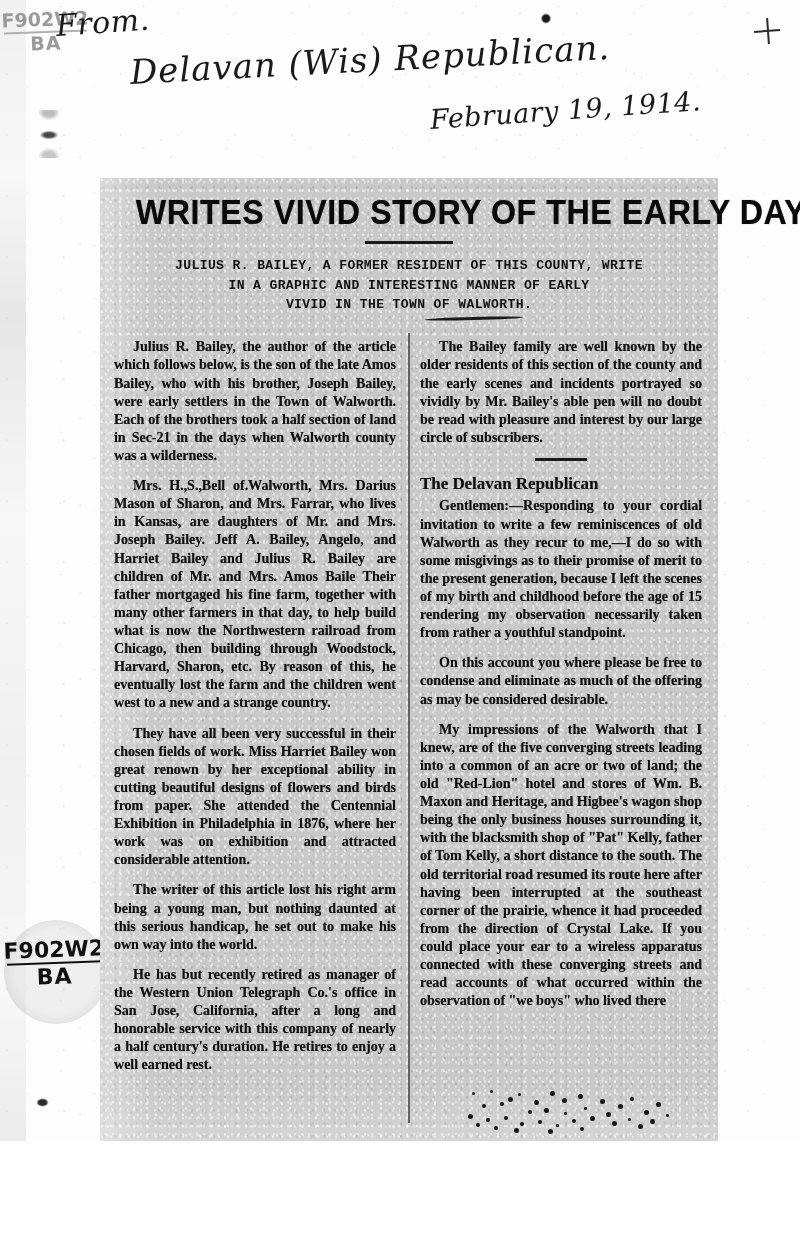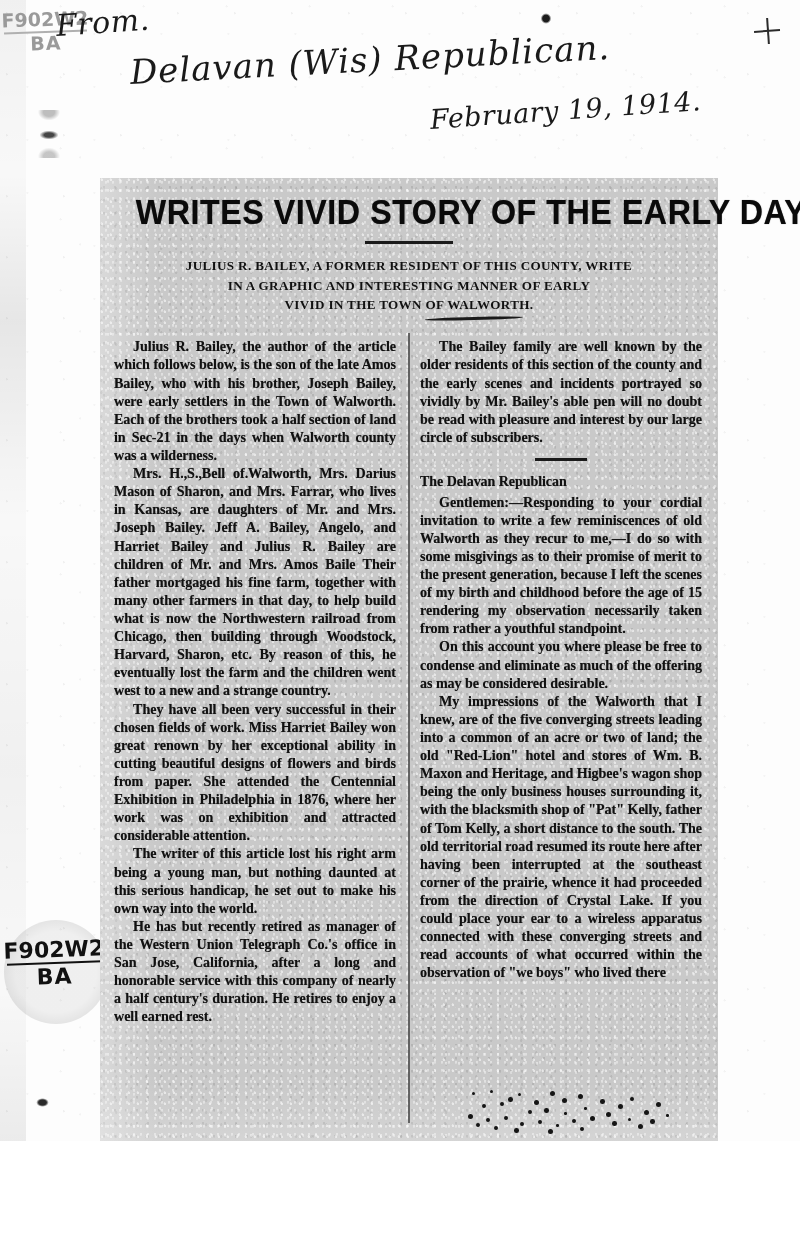--- a/index.html
+++ b/index.html
@@ -201,21 +201,21 @@
     margin: 0;
     text-shadow: 0 0 1px rgba(0,0,0,.55);
   }
   #headline-rule {
     width: 88px;
     height: 3px;
     background: #1a1a1a;
     margin: 11px auto 12px auto;
   }
   #subhead {
-    font-family: Liberation Serif, serif;
+    font-family: Liberation Mono, monospace;
     font-weight: bold;
     font-size: 13.1px;
     line-height: 1.52;
     letter-spacing: .35px;
     color: #111;
     margin: 0 6px 0 6px;
   }
   #subhead .sl { display: block; white-space: nowrap; }
   #walworth-underline {
     position: absolute;
@@ -254,21 +254,21 @@
     text-align: justify;
     color: #111;
     font-weight: bold;
     letter-spacing: -0.05px;
   }
   .col.left  { margin-right: 24px; }
   .col p {
     margin: 0 0 0 0;
     text-indent: 1.35em;
   }
-  .col p + p { margin-top: 0; }
+  .col p + p { margin-top: 12px; }
 
   
   .col p, .dateline, .salutation-line {
     text-shadow: 0 0 .7px rgba(0,0,0,.45);
   }
 
   .mid-rule {
     width: 52px;
     height: 2.6px;
     background: #1a1a1a;
@@ -276,21 +276,21 @@
   }
   .dateline {
     text-align: center;
     font-weight: bold;
     font-size: 14.1px;
     margin-bottom: 2px;
     letter-spacing: .1px;
   }
   .salutation-line {
     font-weight: bold;
-    font-size: 14px;
+    font-size: 17px;
     margin-bottom: 2px;
     text-indent: 0;
   }
 
   
   #dot-field {
     position: absolute;
     left: 360px;
     top: 910px;
     width: 220px;

